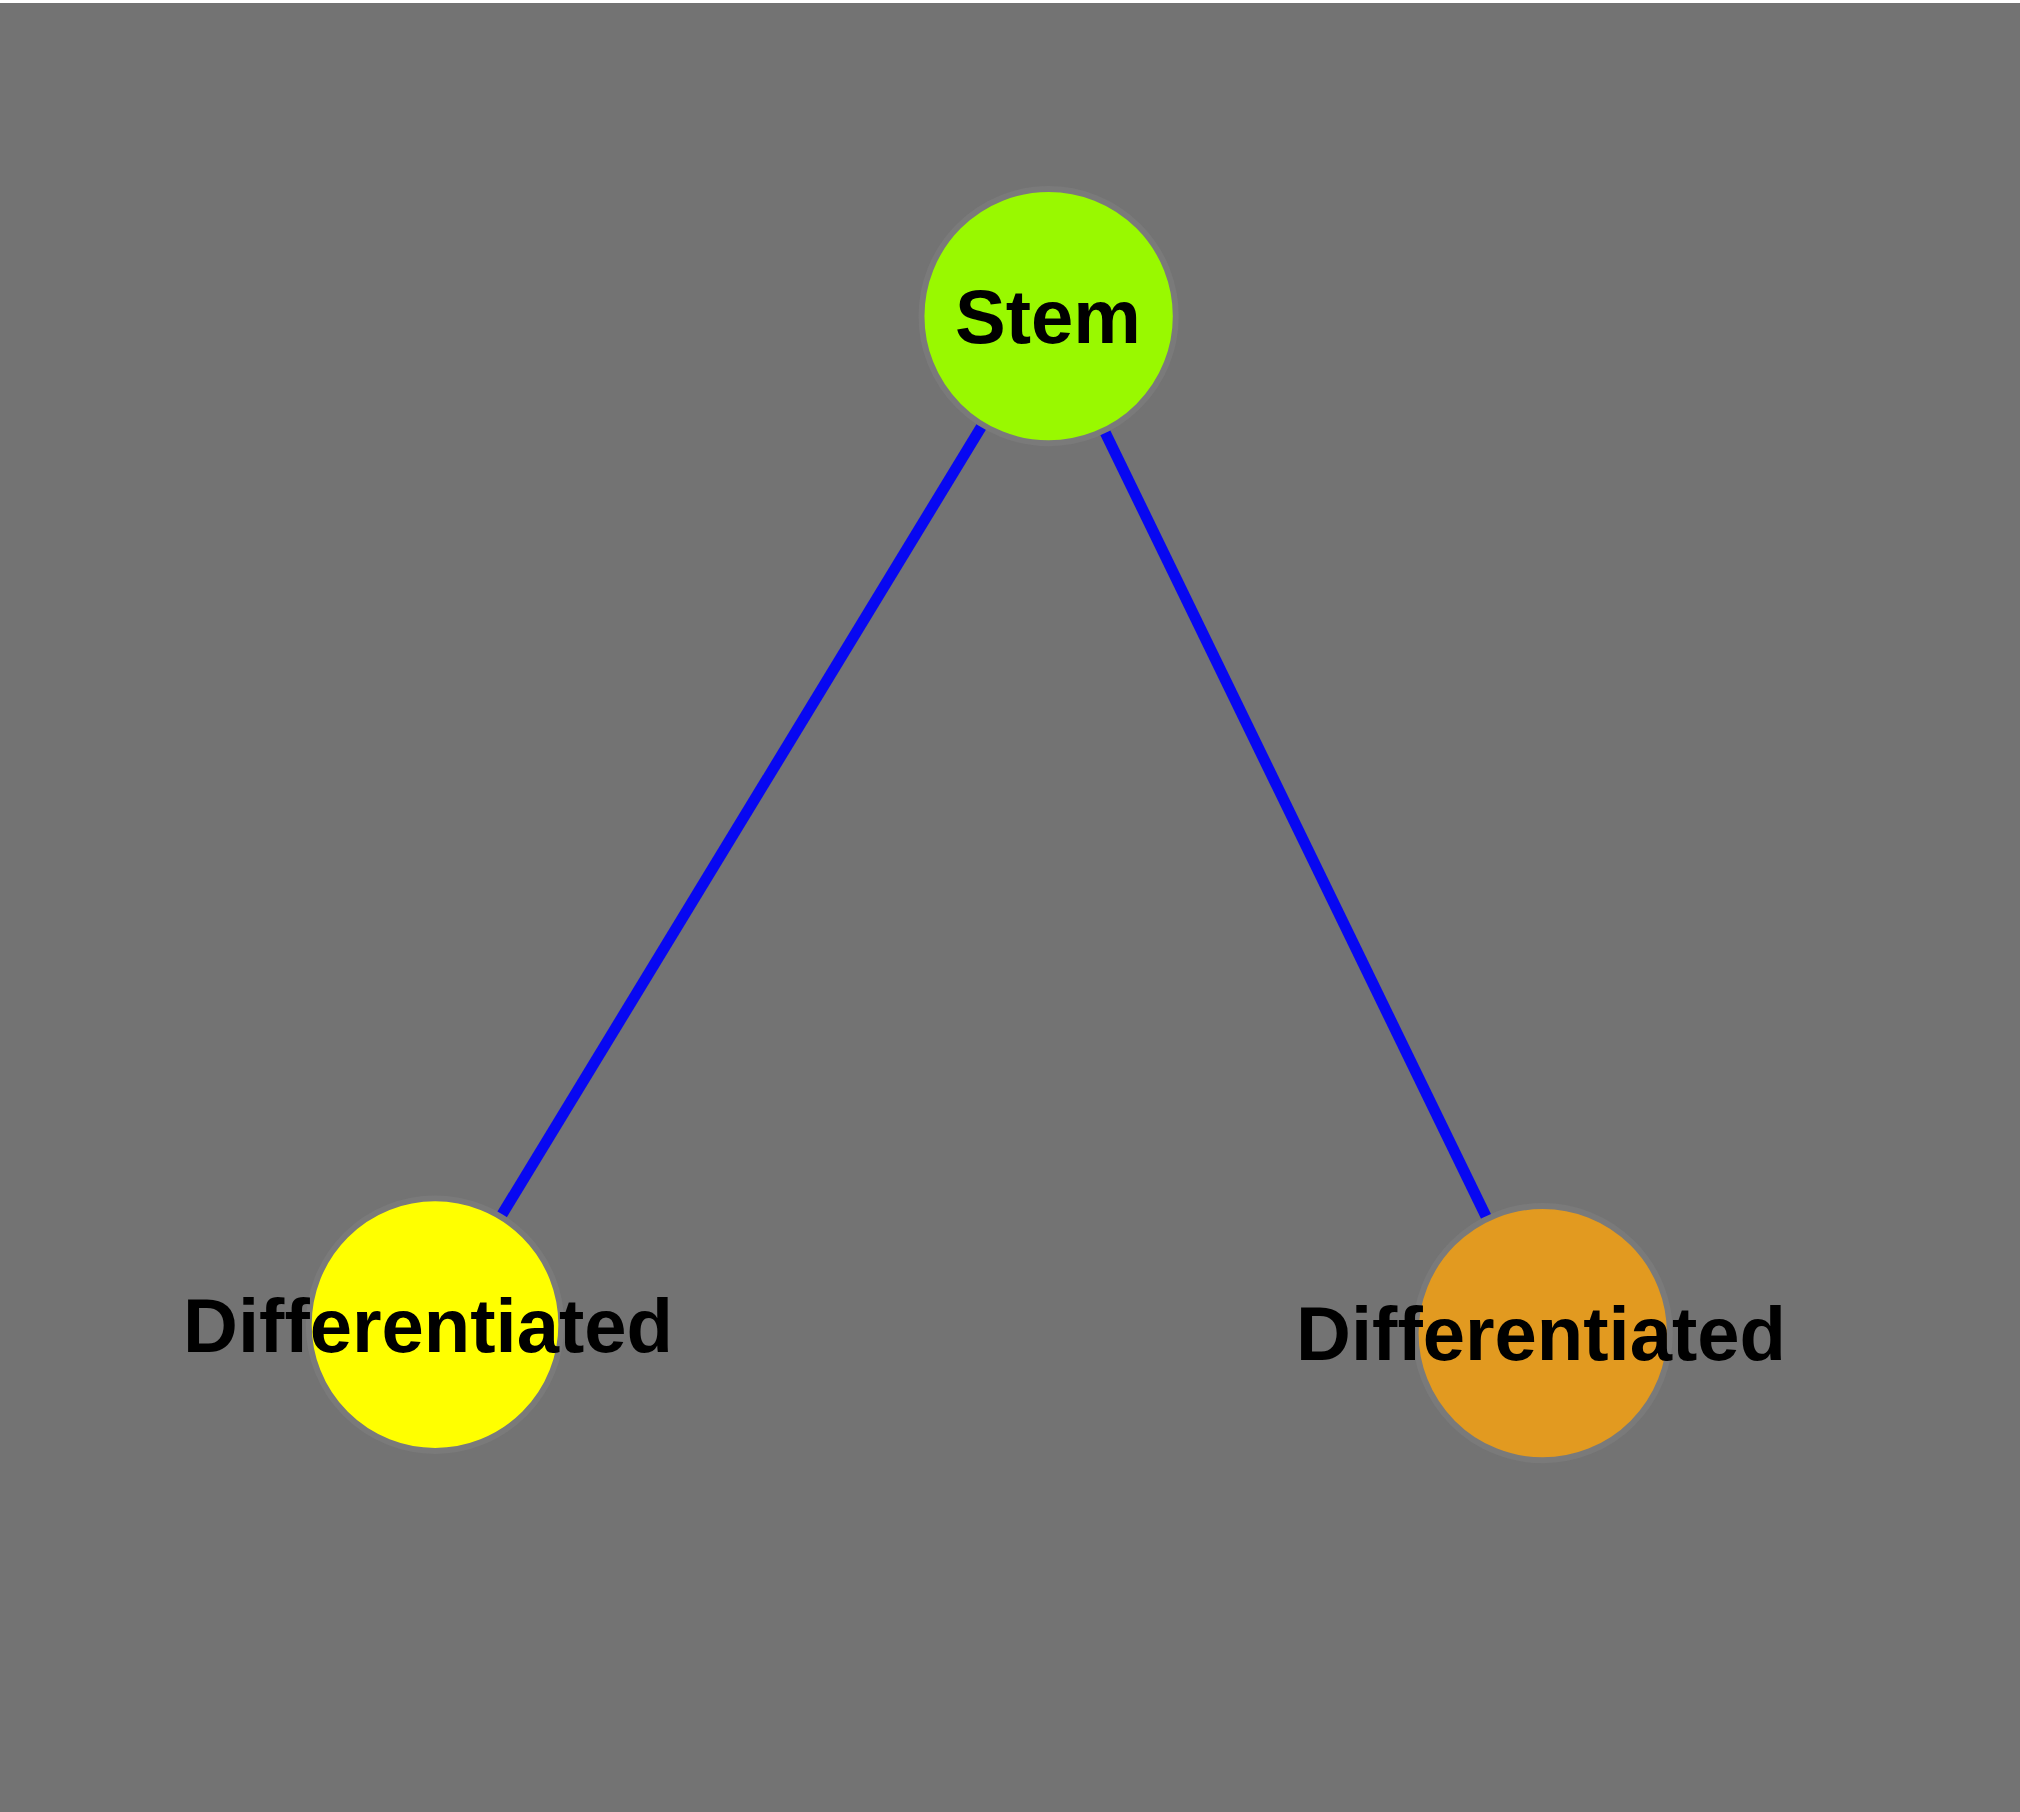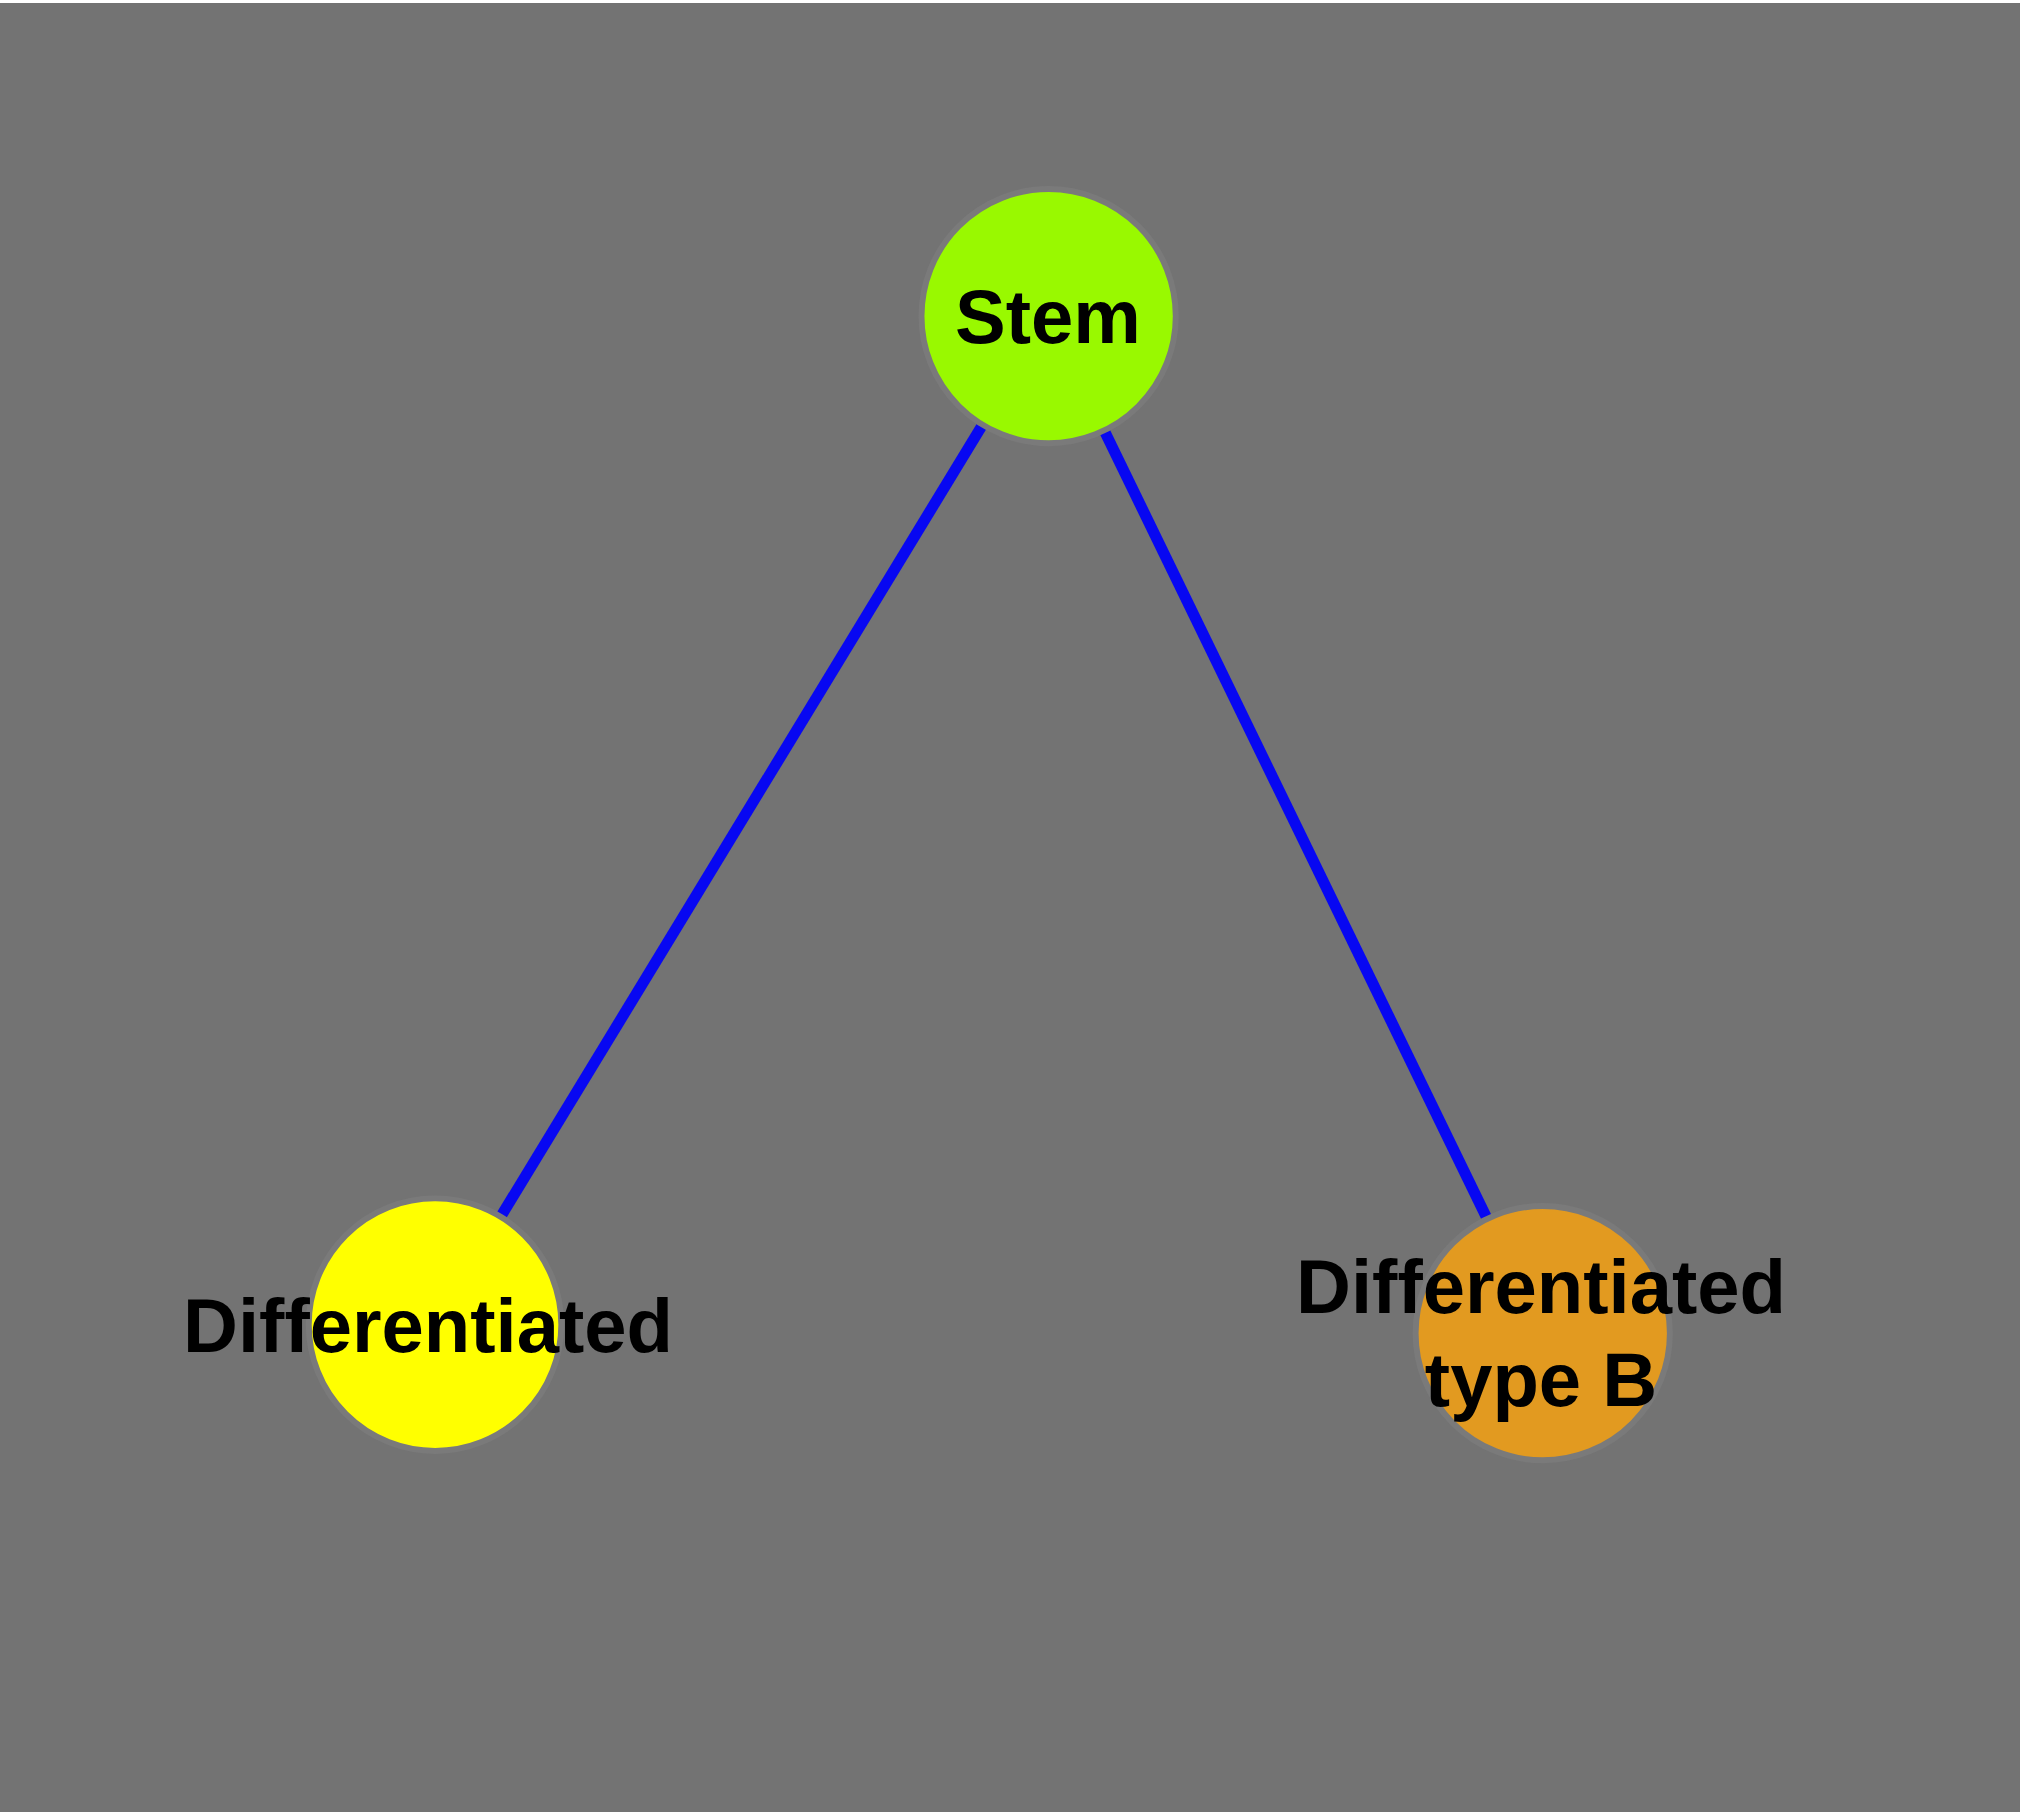--- a/index.html
+++ b/index.html
@@ -67,17 +67,16 @@
   <div class="node-label" style="left: 1048px; top: 316px; color: rgb(0, 0, 0);">
     <div>Stem</div>
   </div>
 
   <div class="node-label" style="left: 428px; top: 1325px; color: rgb(0, 0, 0);">
     <div>Differentiated</div>
   </div>
 
   <div class="node-label" style="left: 1541px; top: 1333px; color: rgb(0, 0, 0);">
     <div>Differentiated</div>
-    <div>type B</div>
   </div>
 
 </div>
 
 
 </body></html>

